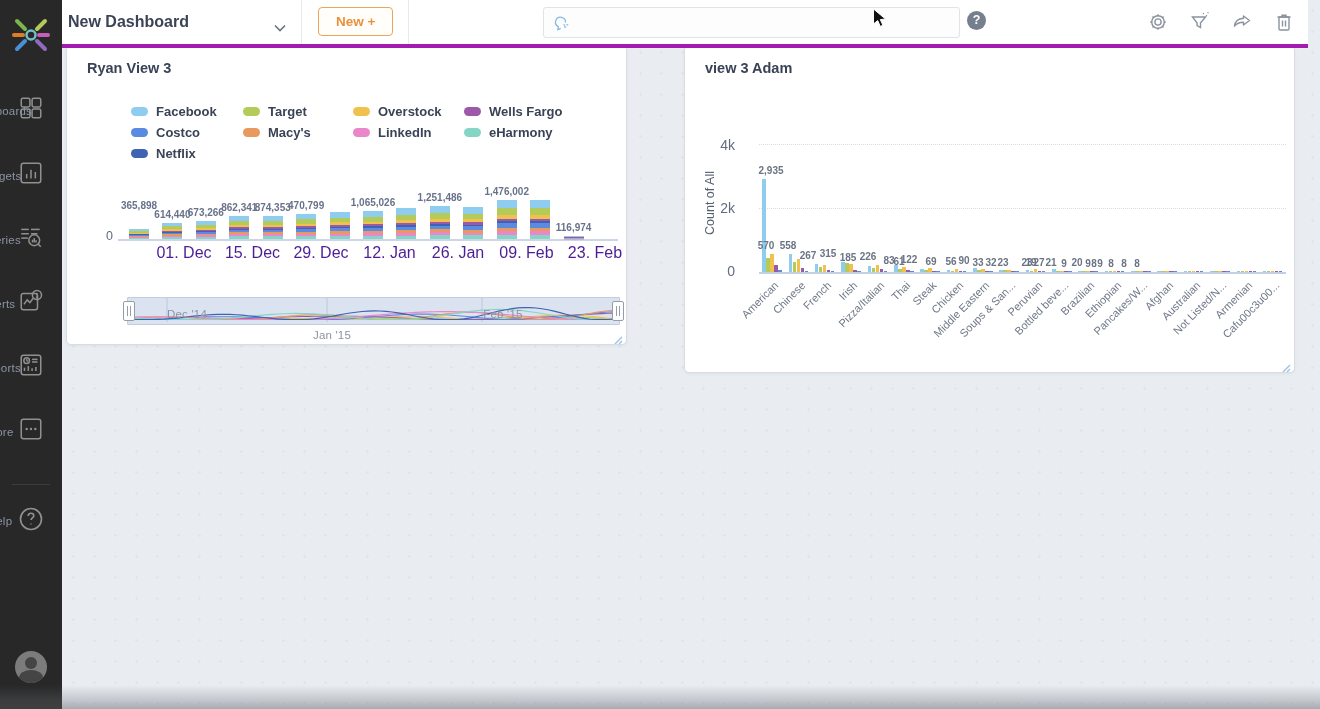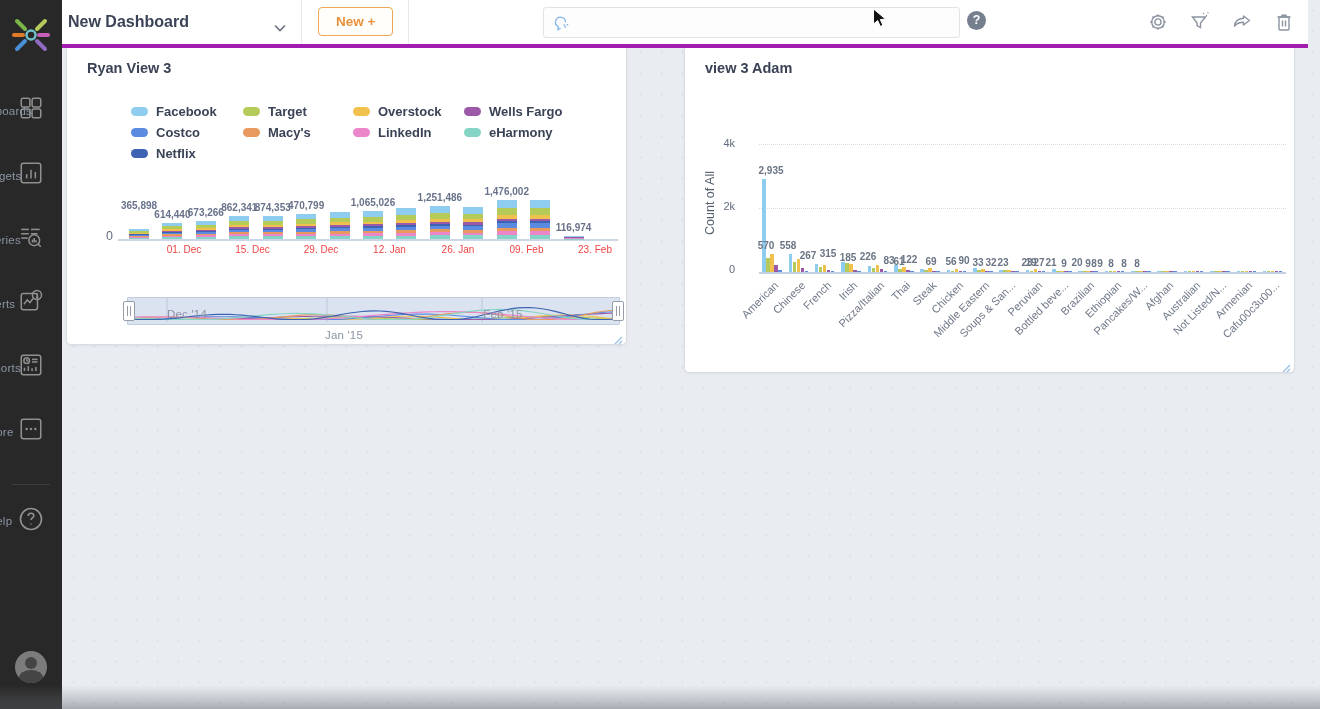--- a/index.html
+++ b/index.html
@@ -58,34 +58,34 @@
                grid-template-columns:112px 110px 111px auto;row-gap:6px}
   #ryan-plot{position:absolute;left:51px;top:139px;width:500px;height:54px;
              border-bottom:2px solid #ccd6e8}
   .rbar{position:absolute;bottom:0;width:20px;display:flex;flex-direction:column;cursor:pointer}
   .rbar div{width:100%}
   .rbar-label{position:absolute;transform:translateX(-50%);font-size:10px;font-weight:600;
               color:#68728a;white-space:nowrap}
   #ryan-zero{position:absolute;left:30px;top:183px;width:16px;text-align:right;
              font-size:12.5px;color:#626c7e}
   #ryan-ticks{position:absolute;left:51px;top:198px;width:510px;height:18px}
-  .rtick{position:absolute;transform:translateX(-50%);font-size:10px;color:#ef4444;white-space:nowrap}
+  .rtick{position:absolute;transform:translateX(-50%);font-size:16px;color:#4c1d95;white-space:nowrap}
   #ryan-nav{position:absolute;left:60px;top:251px;width:491px;height:26px;
             background:#dbe3f1;border:1px solid #c3cddd;border-radius:1px}
   .nav-label{position:absolute;top:7px;transform:translateX(-50%);font-size:11.5px;color:#8b94a4}
   .nav-handle{position:absolute;top:3px;width:10px;height:18px;background:#fff;border:1px solid #959da9;
               border-radius:2px;cursor:ew-resize}
   .nav-handle::before,.nav-handle::after{content:"";position:absolute;top:4px;bottom:4px;width:1px;background:#959da9}
   .nav-handle::before{left:3px}.nav-handle::after{right:3px}
 
   
   #adam-legend{position:absolute;left:0;right:0;top:58px;display:flex;justify-content:center;gap:25px}
   #adam-ylabel{position:absolute;left:-25px;top:150px;width:100px;text-align:center;
                transform:rotate(-90deg);font-size:12.5px;color:#55606e}
-  .a-ytick{position:absolute;left:28px;width:22px;text-align:right;font-size:11px;color:#626c7e}
+  .a-ytick{position:absolute;left:28px;width:22px;text-align:right;font-size:14px;color:#626c7e}
   #adam-plot{position:absolute;left:74px;top:98px;width:527px;height:127px;
              border-bottom:2px solid #c3d0e4;border-top:1px dotted #d9dde3}
   .a-grid{position:absolute;left:0;right:0;height:0;border-top:1px dotted #d9dde3}
   .abar{position:absolute;bottom:0;width:3.6px;cursor:pointer}
   .a-dlabel{position:absolute;transform:translateX(-50%);font-size:10px;font-weight:600;
             color:#6a7484;white-space:nowrap}
   #adam-xlabels{position:absolute;left:74px;top:229px;width:527px;height:90px}
   .a-xlabel{position:absolute;top:4px;transform:translateX(-100%) rotate(-45deg);
             transform-origin:100% 0;font-size:11px;color:#6f7888;white-space:nowrap}
 
@@ -498,21 +498,21 @@
             <path d="M0.0 21.0L6.0 21.1L12.0 21.2L18.0 21.4L24.0 21.5L30.0 21.5L36.0 21.5L42.0 21.5L48.0 21.5L54.0 21.5L60.0 21.5L66.0 21.5L72.0 21.5L78.0 21.5L84.0 21.2L90.0 20.9L96.0 20.6L102.0 20.3L108.0 20.1L114.0 19.8L120.0 19.7L126.0 19.6L132.0 19.5L138.0 19.6L144.0 19.7L150.0 19.9L156.0 20.1L162.0 20.4L168.0 20.7L174.0 21.0L180.0 21.3L186.0 21.5L192.0 21.5L198.0 21.5L204.0 21.5L210.0 21.5L216.0 21.5L222.0 21.5L228.0 21.3L234.0 20.9L240.0 20.5L246.0 20.0L252.0 19.6L258.0 19.2L264.0 18.8L270.0 18.5L276.0 18.3L282.0 18.2L288.0 18.3L294.0 18.4L300.0 18.7L306.0 19.0L312.0 19.4L318.0 19.9L324.0 20.4L330.0 20.8L336.0 21.3L342.0 21.5L348.0 21.5L354.0 21.5L360.0 21.5L366.0 21.5L372.0 21.5L378.0 21.2L384.0 20.7L390.0 20.2L396.0 19.6L402.0 19.0L408.0 18.4L414.0 17.9L420.0 17.5L426.0 17.2L432.0 17.0L438.0 17.0L444.0 17.1L450.0 17.4L456.0 17.8L462.0 18.3L468.0 18.9L474.0 19.6L480.0 20.2L486.0 20.8" fill="none" stroke="#f1c14e" stroke-width="1.1"></path>
             <path d="M0.0 21.5L6.0 21.5L12.0 21.5L18.0 21.5L24.0 21.5L30.0 21.5L36.0 21.5L42.0 21.5L48.0 21.5L54.0 21.5L60.0 21.5L66.0 21.5L72.0 21.5L78.0 21.5L84.0 21.5L90.0 21.3L96.0 21.2L102.0 21.0L108.0 20.8L114.0 20.6L120.0 20.4L126.0 20.1L132.0 19.9L138.0 19.7L144.0 19.5L150.0 19.2L156.0 19.0L162.0 18.8L168.0 18.7L174.0 18.5L180.0 18.4L186.0 18.3L192.0 18.2L198.0 18.1L204.0 18.1L210.0 18.1L216.0 18.2L222.0 18.2L228.0 18.3L234.0 18.5L240.0 18.6L246.0 18.8L252.0 19.0L258.0 19.2L264.0 19.5L270.0 19.7L276.0 20.0L282.0 20.2L288.0 20.5L294.0 20.8L300.0 21.0L306.0 21.2L312.0 21.4L318.0 21.5L324.0 21.5L330.0 21.5L336.0 21.5L342.0 21.5L348.0 21.5L354.0 21.5L360.0 21.5L366.0 21.5L372.0 21.5L378.0 21.4L384.0 21.1L390.0 20.8L396.0 20.5L402.0 20.2L408.0 19.8L414.0 19.4L420.0 19.0L426.0 18.6L432.0 18.1L438.0 17.7L444.0 17.3L450.0 16.9L456.0 16.5L462.0 16.2L468.0 15.9L474.0 15.6L480.0 15.3L486.0 15.1" fill="none" stroke="#9c59a8" stroke-width="1.1"></path>
             <path d="M0.0 21.5L6.0 21.5L12.0 21.5L18.0 21.4L24.0 21.2L30.0 20.9L36.0 20.7L42.0 20.4L48.0 20.1L54.0 19.8L60.0 19.5L66.0 19.3L72.0 19.1L78.0 18.9L84.0 18.8L90.0 18.7L96.0 18.7L102.0 18.7L108.0 18.9L114.0 19.0L120.0 19.2L126.0 19.5L132.0 19.8L138.0 20.1L144.0 20.4L150.0 20.8L156.0 21.1L162.0 21.4L168.0 21.5L174.0 21.5L180.0 21.5L186.0 21.5L192.0 21.5L198.0 21.5L204.0 21.5L210.0 21.5L216.0 21.1L222.0 20.7L228.0 20.3L234.0 19.8L240.0 19.3L246.0 18.8L252.0 18.2L258.0 17.7L264.0 17.3L270.0 16.9L276.0 16.5L282.0 16.3L288.0 16.1L294.0 16.1L300.0 16.1L306.0 16.3L312.0 16.5L318.0 16.8L324.0 17.2L330.0 17.7L336.0 18.3L342.0 18.8L348.0 19.4L354.0 20.0L360.0 20.5L366.0 21.0L372.0 21.4L378.0 21.5L384.0 21.5L390.0 21.5L396.0 21.5L402.0 21.5L408.0 21.5L414.0 21.2L420.0 20.7L426.0 20.1L432.0 19.4L438.0 18.7L444.0 17.9L450.0 17.1L456.0 16.4L462.0 15.7L468.0 15.0L474.0 14.4L480.0 14.0L486.0 13.7" fill="none" stroke="#5b8be0" stroke-width="1.1"></path>
             <path d="M0.0 20.5L6.0 20.1L12.0 19.8L18.0 19.5L24.0 19.2L30.0 19.1L36.0 19.0L42.0 19.0L48.0 19.1L54.0 19.3L60.0 19.5L66.0 19.9L72.0 20.3L78.0 20.7L84.0 21.1L90.0 21.4L96.0 21.5L102.0 21.5L108.0 21.5L114.0 21.5L120.0 21.5L126.0 21.5L132.0 21.1L138.0 20.6L144.0 20.0L150.0 19.4L156.0 18.7L162.0 18.1L168.0 17.6L174.0 17.1L180.0 16.8L186.0 16.6L192.0 16.6L198.0 16.8L204.0 17.1L210.0 17.6L216.0 18.1L222.0 18.8L228.0 19.5L234.0 20.2L240.0 20.8L246.0 21.3L252.0 21.5L258.0 21.5L264.0 21.5L270.0 21.5L276.0 21.5L282.0 20.9L288.0 20.2L294.0 19.4L300.0 18.5L306.0 17.6L312.0 16.7L318.0 15.9L324.0 15.2L330.0 14.7L336.0 14.4L342.0 14.3L348.0 14.4L354.0 14.8L360.0 15.4L366.0 16.2L372.0 17.1L378.0 18.0L384.0 19.0L390.0 19.9L396.0 20.7L402.0 21.4L408.0 21.5L414.0 21.5L420.0 21.5L426.0 21.5L432.0 21.0L438.0 20.1L444.0 19.1L450.0 18.0L456.0 16.7L462.0 15.5L468.0 14.4L474.0 13.5L480.0 12.7L486.0 12.2" fill="none" stroke="#e89a5e" stroke-width="1.1"></path>
             <path d="M0.0 19.1L6.0 19.0L12.0 18.9L18.0 18.9L24.0 18.9L30.0 18.9L36.0 18.9L42.0 18.9L48.0 19.0L54.0 19.1L60.0 19.3L66.0 19.4L72.0 19.6L78.0 19.8L84.0 20.0L90.0 20.3L96.0 20.5L102.0 20.7L108.0 20.9L114.0 21.2L120.0 21.4L126.0 21.5L132.0 21.5L138.0 21.5L144.0 21.5L150.0 21.5L156.0 21.5L162.0 21.5L168.0 21.5L174.0 21.5L180.0 21.5L186.0 21.4L192.0 21.2L198.0 20.9L204.0 20.5L210.0 20.1L216.0 19.7L222.0 19.3L228.0 18.8L234.0 18.4L240.0 17.9L246.0 17.4L252.0 16.9L258.0 16.4L264.0 15.9L270.0 15.5L276.0 15.1L282.0 14.7L288.0 14.4L294.0 14.1L300.0 13.9L306.0 13.7L312.0 13.6L318.0 13.6L324.0 13.6L330.0 13.7L336.0 13.9L342.0 14.1L348.0 14.4L354.0 14.7L360.0 15.1L366.0 15.6L372.0 16.1L378.0 16.6L384.0 17.1L390.0 17.6L396.0 18.2L402.0 18.7L408.0 19.3L414.0 19.8L420.0 20.3L426.0 20.7L432.0 21.1L438.0 21.4L444.0 21.5L450.0 21.5L456.0 21.5L462.0 21.5L468.0 21.5L474.0 21.5L480.0 21.5L486.0 21.3" fill="none" stroke="#ec86ca" stroke-width="1.1"></path>
             <path d="M0.0 19.9L6.0 20.1L12.0 20.3L18.0 20.6L24.0 20.9L30.0 21.2L36.0 21.4L42.0 21.5L48.0 21.5L54.0 21.5L60.0 21.5L66.0 21.5L72.0 21.5L78.0 21.5L84.0 21.4L90.0 21.1L96.0 20.7L102.0 20.2L108.0 19.7L114.0 19.1L120.0 18.5L126.0 18.0L132.0 17.4L138.0 16.9L144.0 16.4L150.0 16.0L156.0 15.7L162.0 15.5L168.0 15.4L174.0 15.5L180.0 15.6L186.0 15.9L192.0 16.2L198.0 16.7L204.0 17.2L210.0 17.8L216.0 18.4L222.0 19.1L228.0 19.7L234.0 20.3L240.0 20.8L246.0 21.3L252.0 21.5L258.0 21.5L264.0 21.5L270.0 21.5L276.0 21.5L282.0 21.4L288.0 20.9L294.0 20.3L300.0 19.6L306.0 18.8L312.0 17.9L318.0 17.0L324.0 16.0L330.0 15.1L336.0 14.2L342.0 13.4L348.0 12.7L354.0 12.1L360.0 11.7L366.0 11.5L372.0 11.4L378.0 11.5L384.0 11.8L390.0 12.3L396.0 12.9L402.0 13.7L408.0 14.5L414.0 15.5L420.0 16.5L426.0 17.5L432.0 18.5L438.0 19.4L444.0 20.3L450.0 21.0L456.0 21.5L462.0 21.5L468.0 21.5L474.0 21.5L480.0 21.5L486.0 21.2" fill="none" stroke="#85d5c6" stroke-width="1.1"></path>
             <path d="M0.0 21.5L6.0 21.5L12.0 21.5L18.0 21.5L24.0 21.5L30.0 21.5L36.0 21.2L42.0 20.7L48.0 20.1L54.0 19.5L60.0 18.8L66.0 18.1L72.0 17.5L78.0 17.0L84.0 16.6L90.0 16.4L96.0 16.3L102.0 16.4L108.0 16.7L114.0 17.1L120.0 17.7L126.0 18.4L132.0 19.1L138.0 19.8L144.0 20.5L150.0 21.1L156.0 21.5L162.0 21.5L168.0 21.5L174.0 21.5L180.0 21.5L186.0 20.9L192.0 20.1L198.0 19.2L204.0 18.2L210.0 17.1L216.0 16.0L222.0 15.0L228.0 14.2L234.0 13.5L240.0 13.1L246.0 12.9L252.0 13.0L258.0 13.4L264.0 14.0L270.0 14.9L276.0 15.9L282.0 17.0L288.0 18.2L294.0 19.3L300.0 20.3L306.0 21.1L312.0 21.5L318.0 21.5L324.0 21.5L330.0 21.5L336.0 20.9L342.0 19.9L348.0 18.7L354.0 17.3L360.0 15.8L366.0 14.3L372.0 12.9L378.0 11.7L384.0 10.6L390.0 9.9L396.0 9.6L402.0 9.6L408.0 10.0L414.0 10.7L420.0 11.8L426.0 13.1L432.0 14.6L438.0 16.2L444.0 17.7L450.0 19.1L456.0 20.4L462.0 21.3L468.0 21.5L474.0 21.5L480.0 21.5L486.0 21.0" fill="none" stroke="#3d63b2" stroke-width="1.1"></path>
           </svg>
         <div class="nav-handle" style="left:-5px"></div>
         <div class="nav-handle" style="right:-5px"></div>
-      <span class="nav-label" style="left: 59px;">Dec '14</span><span class="nav-label" style="left: 216px; margin-top: 24px;">Jan '15</span><span class="nav-label" style="left: 375px;">Feb '15</span></div>
+      <span class="nav-label" style="left: 59px;">Dec '14</span><span class="nav-label" style="left: 204px; margin-top: 24px;">Jan '15</span><span class="nav-label" style="left: 375px;">Feb '15</span></div>
       <span class="resize-corner">
         <svg width="10" height="10" viewBox="0 0 10 10" stroke="#9fc3e8" stroke-width="1.4">
           <line x1="2" y1="9" x2="9" y2="2"></line>
             <line x1="6" y1="9" x2="9" y2="6"></line>
         </svg>
       </span>
     </div>
 
     <div class="widget" id="adam-card" style="left:622px;top:1px;width:609px;height:326px">
       <div class="w-title">view 3 Adam</div>

